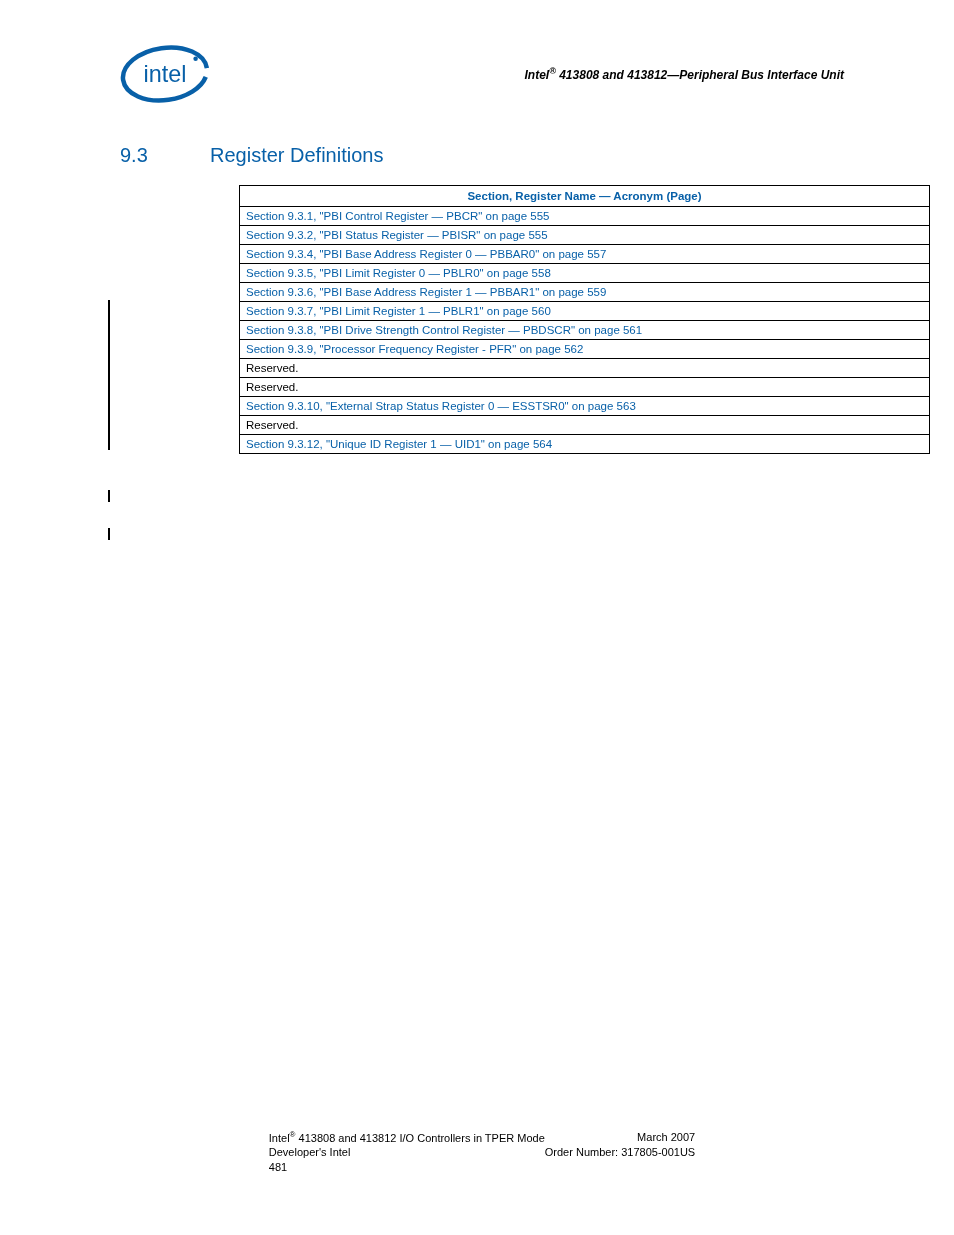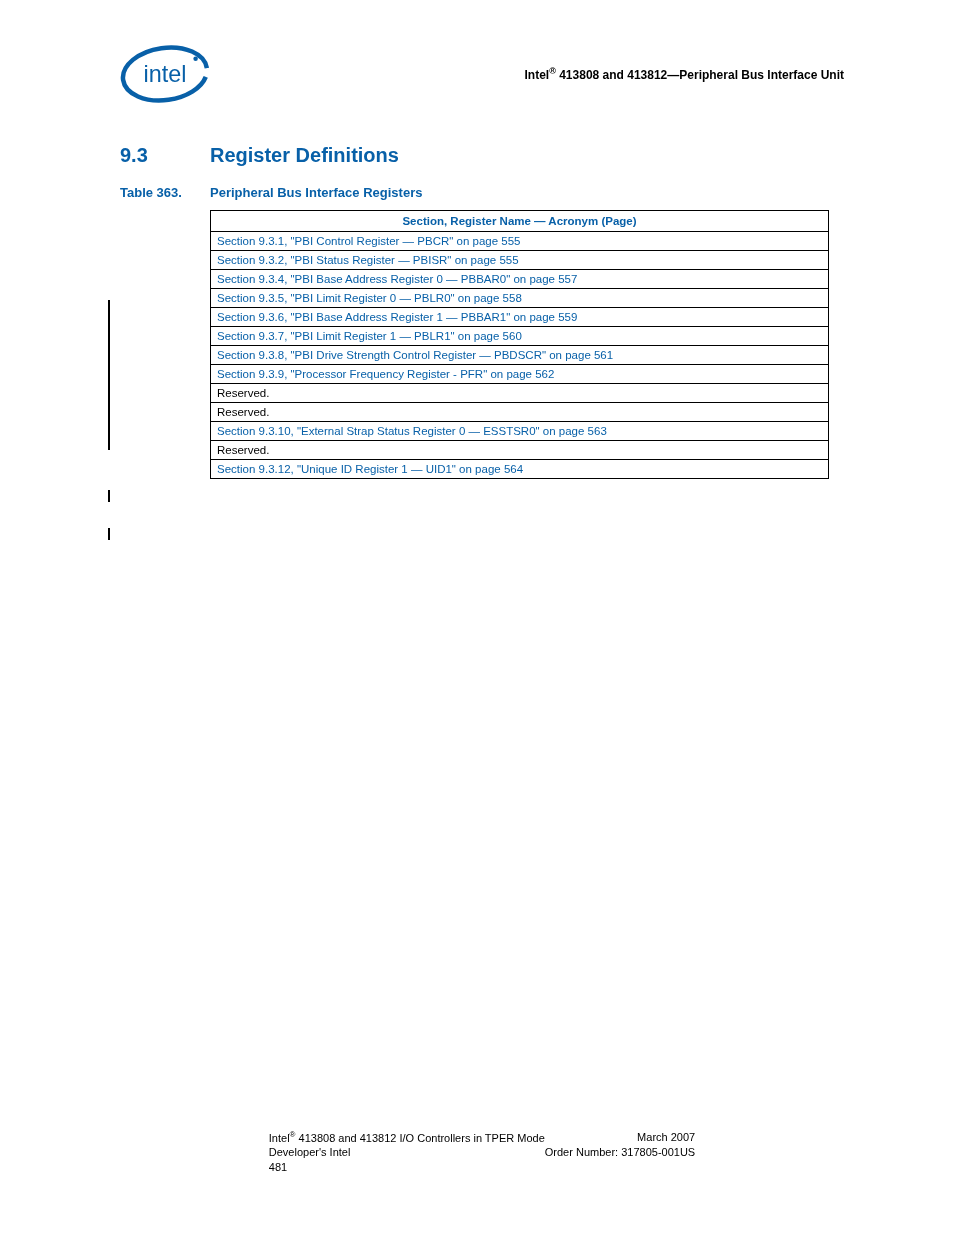--- a/index.html
+++ b/index.html
@@ -25,27 +25,28 @@
     justify-content: space-between;
     align-items: center;
     margin-bottom: 40px;
   }
   .logo {
     width: 90px;
     height: 60px;
   }
   .header-right {
     font-size: 12px;
+    font-style: italic;
     font-weight: bold;
     text-align: right;
   }
   .header-right sup { font-size: 9px; }
   .section-heading {
     color: #0860A8;
-    font-weight: bold;
+    font-weight: normal;
     font-size: 20px;
     margin-bottom: 18px;
   }
   .section-number {
     display: inline-block;
     width: 90px;
   }
   .body-text {
     font-size: 12.5px;
     line-height: 1.4;
@@ -54,22 +55,22 @@
   }
   .xref { color: #0860A8; }
   .table-caption {
     color: #0860A8;
     font-weight: bold;
     font-size: 13px;
     margin-bottom: 10px;
   }
   .table-label { display:inline-block; width: 90px; }
   .reg-table {
-    margin-left: 90px;
-    width: 619px;
+    margin-left: 119px;
+    width: 691px;
     border-collapse: collapse;
     font-size: 11.5px;
     border-radius: 28px;
   }
   .reg-table th {
     color: #0860A8;
     font-weight: bold;
     text-align: center;
     border: 1px solid #000;
     padding: 4px 6px;
@@ -119,23 +120,20 @@
       <span>Intel</span><sup>®</sup>
       <span>413808 and 413812</span>—<span>Peripheral Bus Interface Unit</span>
     </div>
   </div>
 
   <div class="section-heading">
     <span class="section-number">9.3</span><span>Register Definitions</span>
   </div>
 
 
-  <div class="table-caption">
-    <span class="table-label">Table 363.</span><span>Peripheral Bus Interface Registers</span>
-  </div>
 
   <table class="reg-table">
     <thead>
       <tr>
           <th>Section, Register Name — Acronym (Page)</th>
         </tr>
     </thead>
     <tbody id="tbody">
         <tr>
           <td>Section 9.3.1, "PBI Control Register — PBCR" on page 555</td>

